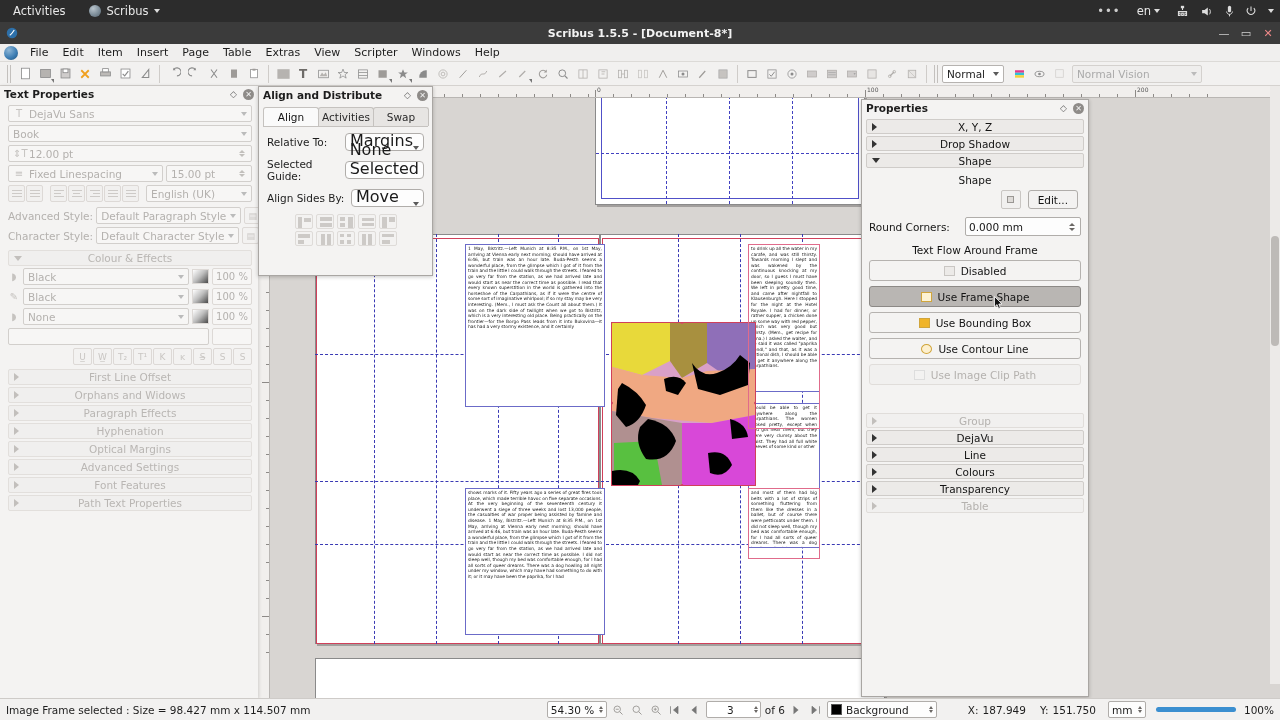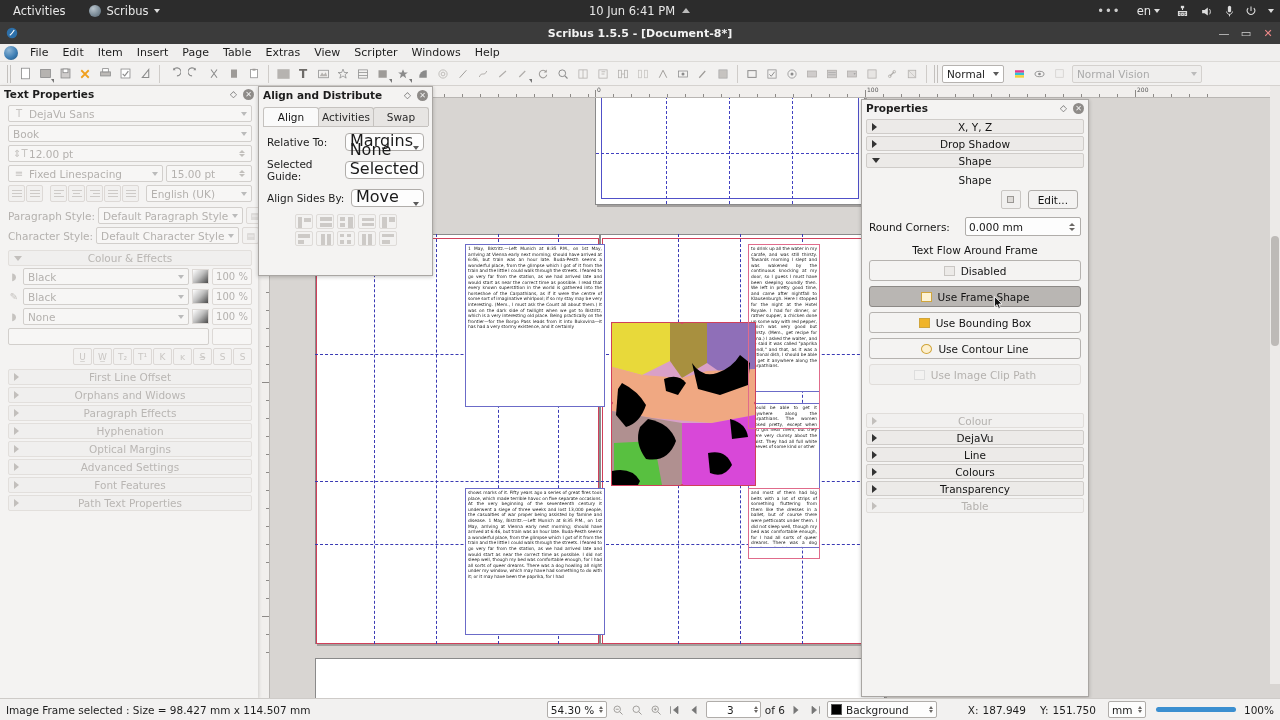--- a/index.html
+++ b/index.html
@@ -259,28 +259,20 @@
 <div id="gnome-bar">
   <div class="gb-left">
     <div class="gb-item">
       <span>Activities</span>
     </div>
     <div class="gb-item">
       <span class="scribus-logo"></span>
       <span>Scribus</span>
       <span class="tri-down"></span>
     </div>
-  </div>
-  <div class="gb-center">
-    <span>
-      <span>10 Jun  6:41 PM</span>
-      <svg width="10" height="10" viewBox="0 0 10 10">
-          <path d="M1 7 L5 2 L9 7 Z" fill="#bbb"></path>
-        </svg>
-    </span>
   </div>
   <div class="gb-right">
     <span style="letter-spacing:1px;color:#ccc;">•••</span>
     <span class="gb-item" style="gap:3px;">
       <span>en</span>
       <span class="tri-down"></span>
     </span>
     <svg width="13" height="13" viewBox="0 0 16 16">
       <path d="M8 2v4M3 10v-2h10v2M3 10h2v3H3zM7 10h2v3H7zM11 10h2v3h-2z" stroke="#ddd" fill="none" stroke-width="1.3"></path>
       <rect x="6" y="1" width="4" height="3" fill="#ddd"></rect>
@@ -891,21 +883,21 @@
               <div></div>
             </span>
           </span>
       </div>
       <div class="fld" style="margin-left:4px;">
         <span class="v">English (UK)</span>
         <span class="chev dis"></span>
       </div>
     </div>
     <div class="row" style="margin-top:5px;">
-      <span class="lbl-dim">Paragraph Style:</span>
+      <span class="lbl-dim">Advanced Style:</span>
       <div class="fld">
         <span class="v">Default Paragraph Style</span>
         <span class="chev dis"></span>
       </div>
       <span class="btn-sm">▤</span>
     </div>
     <div class="row">
       <span class="lbl-dim">Character Style:</span>
       <div class="fld">
         <span class="v">Default Character Style</span>
@@ -1148,21 +1140,21 @@
     </div>
     <div class="flowbtn dis">
       <span class="fi chk" style="border-color:#ddd;background:#f3f2f1;"></span>
       <span>Use Image Clip Path</span>
     </div>
 
     <div style="height:23px;"></div>
 
     <div class="pr-sect dis">
       <span class="arw right"></span>
-      <span>Colour</span>
+      <span>Group</span>
     </div>
     <div class="pr-sect">
       <span class="arw right"></span>
       <span>DejaVu</span>
     </div>
     <div class="pr-sect">
       <span class="arw right"></span>
       <span>Line</span>
     </div>
     <div class="pr-sect">

